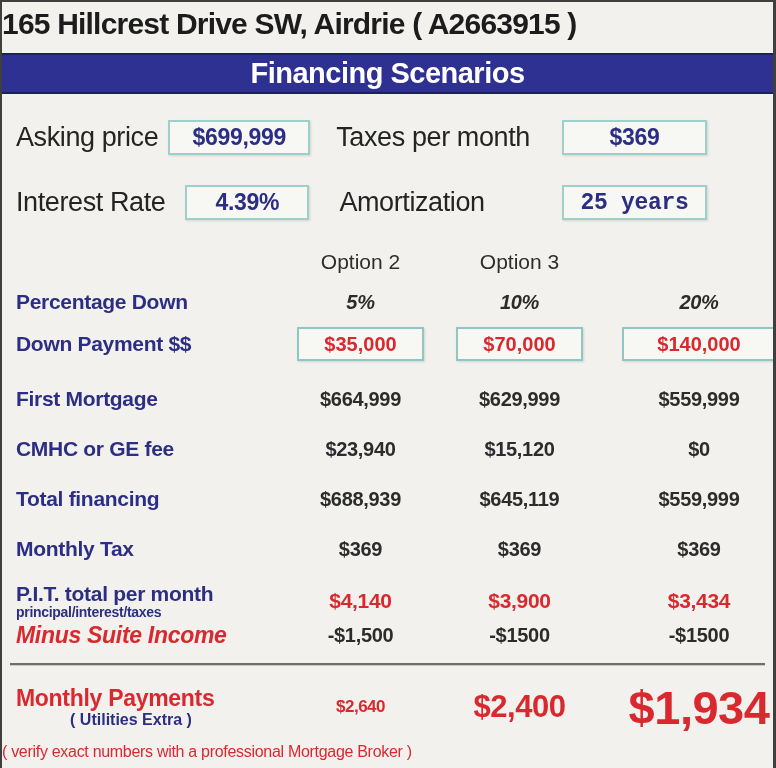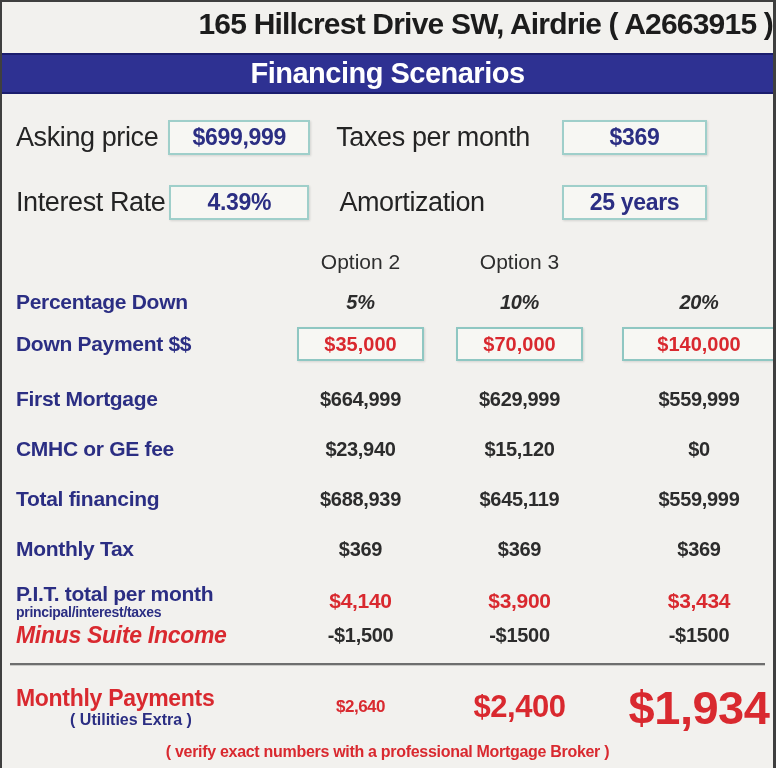--- a/index.html
+++ b/index.html
@@ -13,21 +13,21 @@
     background: #f2f1ee;
     border-top: 2px solid #3f3f3f;
     border-left: 2px solid #3f3f3f;
     border-right: 3px solid #3f3f3f;
     overflow: hidden;
   }
 
   
   .title {
     margin-top: 5px;
-    text-align: right;
+    text-align: left;
     font-size: 30px;
     font-weight: bold;
     letter-spacing: -0.8px;
     color: #1c1c1c;
   }
   .banner {
     margin-top: 12px;
     height: 41px;
     background: #2e3192;
     border-top: 2px solid #1b1d6e;
@@ -62,22 +62,22 @@
     display: flex;
     align-items: center;
     justify-content: center;
     font-size: 23px;
     font-weight: bold;
     color: #2b2e83;
     letter-spacing: -0.3px;
   }
   .f-ask   { width: 142px; margin-left: 10px; }
   .f-tax   { width: 145px; margin-left: auto; margin-right: 66px; }
-  .f-rate  { width: 140px; margin-left: 4px; }
-  .f-amort { width: 145px; margin-left: auto; margin-right: 66px; }
+  .f-rate  { width: 124px; margin-left: 20px; }
+  .f-amort { width: 145px; margin-left: auto; margin-right: 66px; font-family: Liberation Mono, monospace; }
   .lbl-taxes { margin-left: 26px; }
   .lbl-amort { margin-left: 30px; text-align: right; }
 
   
   .grid-row {
     display: grid;
     grid-template-columns: 272px 145px 173px 186px;
     align-items: center;
     padding-left: 14px;
   }
@@ -162,23 +162,23 @@
     text-align: center;
     width: 230px;
   }
   .sum-val { font-weight: bold; color: #d9292f; letter-spacing: -0.5px; }
   .sum-val.v1 { font-size: 17px; }
   .sum-val.v2 { font-size: 31px; }
   .sum-val.v3 { font-size: 47px; }
 
   .footer {
     margin-top: 8px;
-    text-align: center;
+    text-align: left;
     font-size: 16px;
-    font-weight: bold;
+    font-weight: normal;
     color: #d9292f;
     letter-spacing: -0.3px;
   }
 </style>
 </head>
 <body>
 
 <div class="page">
 
   <div class="title">165 Hillcrest Drive SW, Airdrie ( A2663915 )</div>

